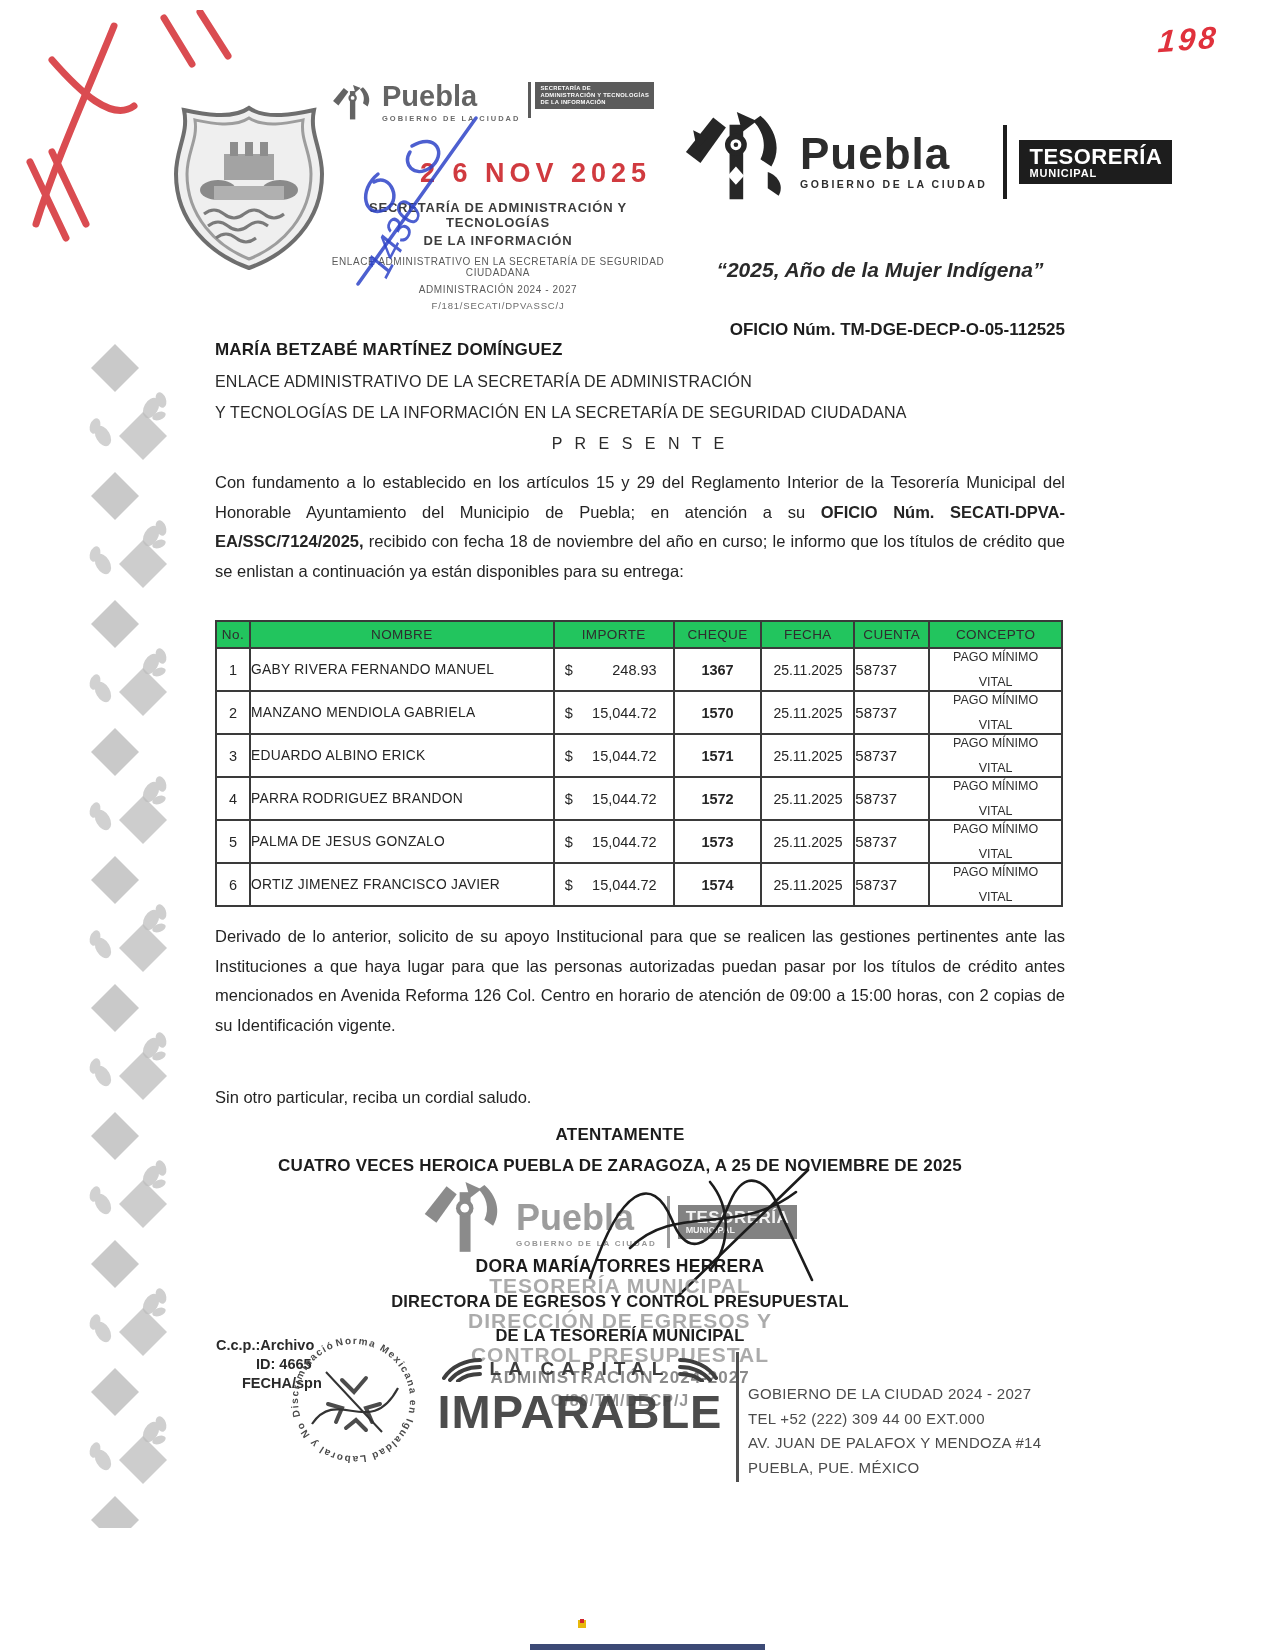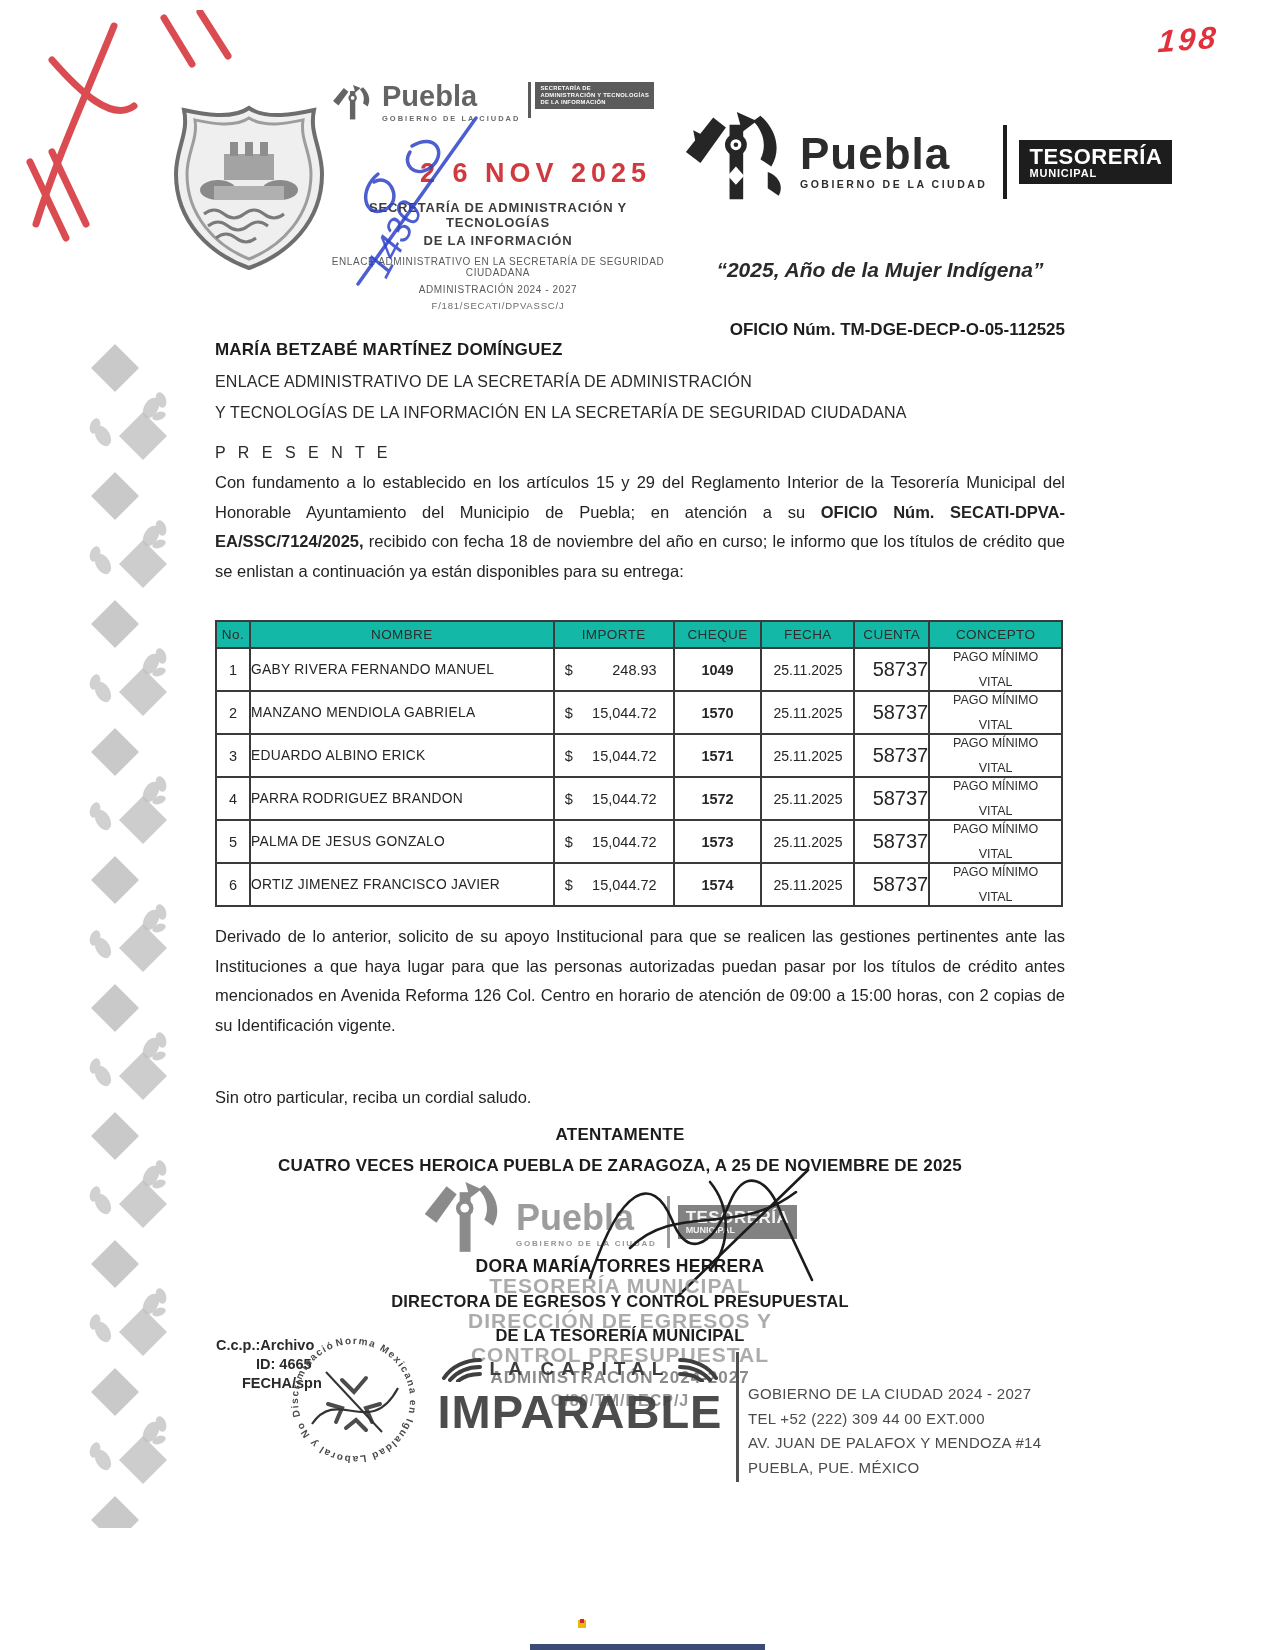--- a/index.html
+++ b/index.html
@@ -30,27 +30,27 @@
   
   .oficio{font-size:17px;font-weight:bold;color:#1d1d1d;}
   .addr-name{font-size:17px;font-weight:bold;color:#1c1c1c;letter-spacing:.2px;}
   .addr-line{font-size:16px;color:#2a2a2a;letter-spacing:.2px;}
   .presente{font-size:16px;color:#2a2a2a;letter-spacing:4px;}
   .para{font-size:16.5px;line-height:29.5px;text-align:justify;color:#242424;}
   .bold{font-weight:bold;}
   
   table.pay{border-collapse:collapse;width:848px;}
   table.pay td,table.pay th{border:2px solid #3a3a3a;padding:0;}
-  th.h{height:25px;font-size:13.5px;font-weight:500;color:#2e2e2e;letter-spacing:.4px;background:#14b8a6;}
+  th.h{height:25px;font-size:13.5px;font-weight:500;color:#2e2e2e;letter-spacing:.4px;background:#22c55e;}
   td.c-no{width:32px;text-align:center;font-size:14.5px;}
   td.c-nom{width:303px;font-size:13.8px;padding-left:6px;letter-spacing:.3px;}
   td.c-imp{width:118px;}
   td.c-chq{width:86px;text-align:center;font-weight:bold;font-size:14.5px;}
   td.c-fec{width:91px;text-align:center;font-size:14px;}
-  td.c-cta{width:73px;text-align:right;font-size:20px;}
+  td.c-cta{width:73px;text-align:left;font-size:15px;}
   td.c-con{width:131px;}
   tr.r{height:43px;}
   .imp-flex{display:flex;justify-content:space-between;padding:0 16px 0 10px;font-size:14.5px;}
   .con-flex{display:flex;flex-direction:column;justify-content:space-between;height:39px;padding:1px 0;
             font-size:12.5px;text-align:center;color:#2e2e2e;}
   
   .aten{font-size:17px;font-weight:bold;color:#1c1c1c;letter-spacing:.3px;}
   .place-date{font-size:17px;font-weight:bold;color:#1c1c1c;letter-spacing:.2px;}
   .sig-name{font-size:17.5px;font-weight:bold;color:#1b1b1b;letter-spacing:.3px;}
   .sig-title{font-size:16.5px;font-weight:bold;color:#1e1e1e;letter-spacing:.2px;}
@@ -178,21 +178,21 @@
   </div>
 
   <div class="abs year-quote" style="left:660px;top:258px;width:440px;text-align:center;">“2025, Año de la Mujer Indígena”</div>
 
   <div class="abs oficio" style="left:215px;top:320px;width:850px;text-align:right;">OFICIO Núm. TM-DGE-DECP-O-05-112525</div>
 
   <div class="abs" style="left:215px;top:340px;width:850px;">
     <div class="addr-name">MARÍA BETZABÉ MARTÍNEZ DOMÍNGUEZ</div>
     <div class="addr-line" style="margin-top:13px;">ENLACE ADMINISTRATIVO DE LA SECRETARÍA DE ADMINISTRACIÓN</div>
     <div class="addr-line" style="margin-top:13px;">Y TECNOLOGÍAS DE LA INFORMACIÓN EN LA SECRETARÍA DE SEGURIDAD CIUDADANA</div>
-    <div class="presente" style="margin-top:22px;">P R E S E N T E</div>
+    <div class="presente" style="margin-top:13px;text-align:center;">P R E S E N T E</div>
   </div>
 
   <p class="abs para" style="left:215px;top:468px;width:850px;margin:0;"><span>Con fundamento a lo establecido en los artículos 15 y 29 del Reglamento Interior de la Tesorería Municipal del Honorable Ayuntamiento del Municipio de Puebla; en atención a su </span><span class="bold">OFICIO Núm. SECATI-DPVA-EA/SSC/7124/2025,</span><span> recibido con fecha 18 de noviembre del año en curso; le informo que los títulos de crédito que se enlistan a continuación ya están disponibles para su entrega:</span></p>
 
   <table class="pay abs" style="left:215px;top:620px;">
     <tbody>
         <tr>
       <th class="h">No.</th>
       <th class="h">NOMBRE</th>
       <th class="h">IMPORTE</th>
@@ -203,21 +203,21 @@
     </tr>
     <tr class="r">
       <td class="c-no">1</td>
       <td class="c-nom">GABY RIVERA FERNANDO MANUEL</td>
       <td class="c-imp">
             <div class="imp-flex">
               <span>$</span>
               <span>248.93</span>
             </div>
           </td>
-      <td class="c-chq">1049</td>
+      <td class="c-chq">1367</td>
       <td class="c-fec">25.11.2025</td>
       <td class="c-cta">58737</td>
       <td class="c-con">
             <div class="con-flex">
               <span>PAGO MÍNIMO</span>
               <span>VITAL</span>
             </div>
           </td>
     </tr>
     <tr class="r">

